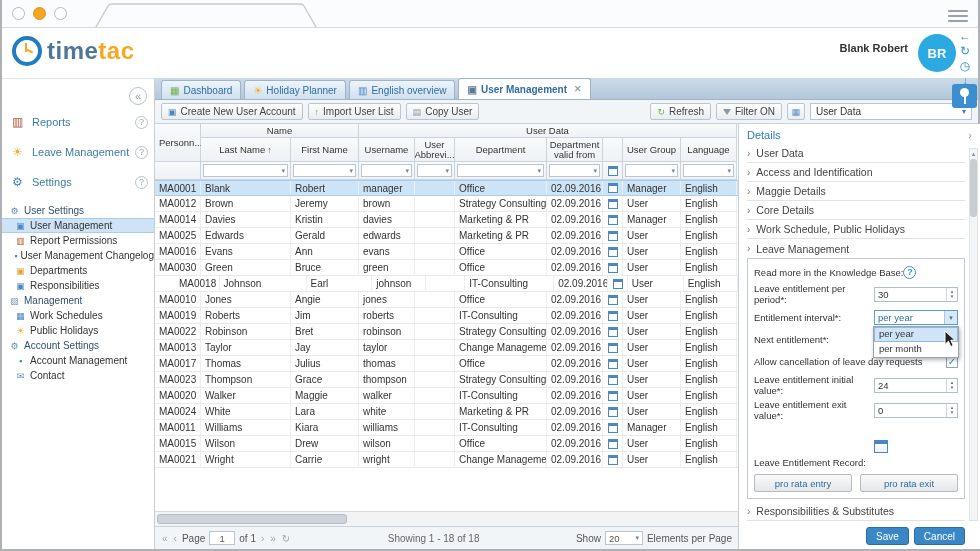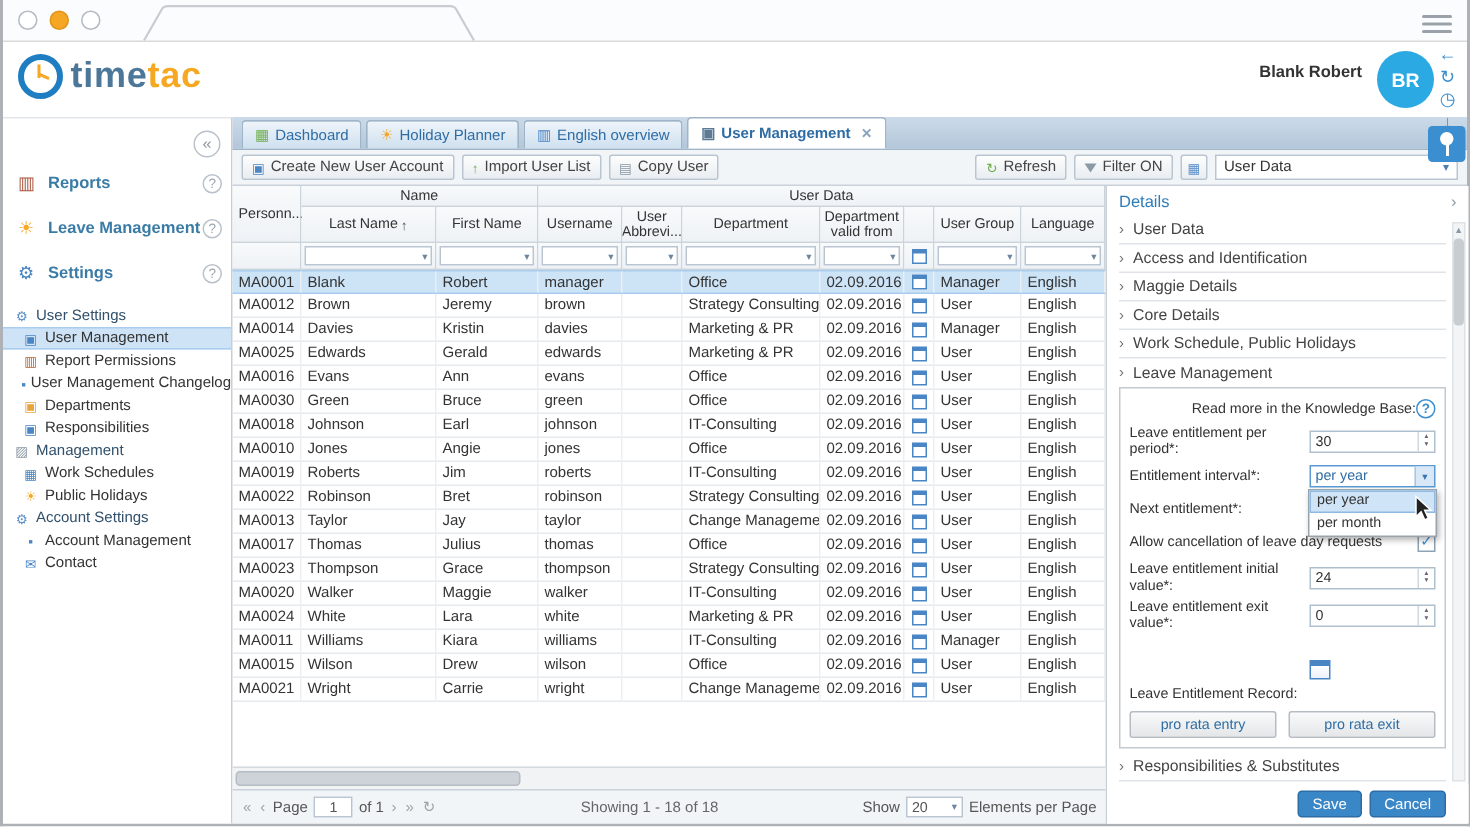--- a/index.html
+++ b/index.html
@@ -36,21 +36,21 @@
   .pin-button { position: absolute; right: 1px; top: 84px; width: 25px; height: 24px; background: #3b8fd0; border-radius: 3px; z-index: 30; cursor: pointer; }
   .pin-button:before { content: ""; position: absolute; left: 8px; top: 4px; width: 9px; height: 9px; border-radius: 50%; background: #fff; }
   .pin-button:after { content: ""; position: absolute; left: 12px; top: 12px; width: 2px; height: 8px; background: #fff; }
 
   
   .sidebar { position: absolute; top: 78px; left: 0; width: 153px; bottom: 0; background: #fff; border-right: 1px solid #c9ced3; border-top: 1px solid #e2e6ea; }
   .collapse-btn { position: absolute; top: 8px; right: 7px; width: 18px; height: 18px; border: 1px solid #b9c2ca; border-radius: 50%; color: #8a97a3; font-size: 11px; line-height: 16px; text-align: center; cursor: pointer; background: #fff; }
   .side-nav { margin-top: 28px; }
   .nav-item { display: flex; align-items: center; height: 30px; padding: 0 6px 0 10px; cursor: pointer; }
   .nav-icon { width: 15px; font-size: 12px; margin-right: 5px; }
-  .nav-label { flex: 1; font-size: 11px; font-weight: bold; color: #3b7ca6; }
+  .nav-label { flex: 1; font-size: 11px; font-weight: normal; color: #3b7ca6; }
   .help-circle { width: 13px; height: 13px; border: 1px solid #b9c2ca; border-radius: 50%; color: #9aa5ae; font-size: 9px; line-height: 11px; text-align: center; }
   .side-tree { margin-top: 6px; }
   .tree-item { display: flex; align-items: center; height: 15px; padding-left: 12px; font-size: 10px; color: #333; cursor: pointer; white-space: nowrap; }
   .tree-item.group { padding-left: 6px; color: #30506b; }
   .tree-item.selected { background: #cfe3f6; border-top: 1px solid #a9cdee; border-bottom: 1px solid #a9cdee; }
   .ti-icon { width: 13px; font-size: 9px; margin-right: 3px; text-align: center; }
 
   
   .workarea { position: absolute; top: 78px; left: 153px; right: 0; bottom: 0; display: flex; flex-direction: column; }
   .tabstrip { height: 22px; background: linear-gradient(#ccdbe9, #b3c7da); border-bottom: 1px solid #9fb4c7; display: flex; align-items: flex-end; padding-left: 6px; gap: 3px; }
@@ -106,21 +106,21 @@
   .dp-title { color: #2e7cb8; font-size: 11px; }
   .dp-chevron { color: #8a97a3; font-size: 11px; cursor: pointer; }
   .dp-scrollbar { position: absolute; right: 2px; top: 24px; bottom: 28px; width: 9px; background: #f3f4f6; border: 1px solid #e0e3e6; display: flex; flex-direction: column; align-items: center; }
   .dp-scroll-up { font-size: 7px; color: #8a97a3; line-height: 9px; cursor: pointer; }
   .dp-thumb { width: 7px; height: 58px; background: #c8cdd2; border-radius: 3px; margin-top: 1px; cursor: pointer; }
   .dp-body { margin: 0 15px 0 8px; }
   .sec-row { display: flex; align-items: center; gap: 6px; height: 19px; border-bottom: 1px solid #e0e4e8; font-size: 10.5px; color: #444; cursor: pointer; }
   .sec-chev { color: #777; font-size: 10px; }
   .leave-title { border-bottom: none; }
   .leave-box { border: 1px solid #c3c9cf; padding: 5px 6px 6px; margin: 0 0 3px; position: relative; }
-  .kb-row { display: flex; align-items: center; justify-content: flex-end; min-height: 16px; }
+  .kb-row { display: flex; align-items: center; justify-content: flex-start; min-height: 16px; }
   .kb-label { font-size: 9.5px; color: #333; }
   .kb-help { width: 13px; height: 13px; border: 1px solid #3b8fd0; border-radius: 50%; color: #3b8fd0; font-size: 9px; font-weight: bold; line-height: 11px; text-align: center; cursor: pointer; }
   .fr { display: flex; justify-content: space-between; align-items: center; margin: 3px 0; min-height: 19px; }
   .fr .lbl { width: 120px; font-size: 9.5px; color: #333; line-height: 11px; }
   .ctrl { width: 84px; position: relative; }
   .spin { display: flex; height: 15px; border: 1px solid #b0bfcd; background: #fff; }
   .spin .val { flex: 1; font-size: 9.5px; padding-left: 3px; line-height: 13px; overflow: hidden; }
   .spin .arrows { width: 11px; border-left: 1px solid #cfd8e0; display: flex; flex-direction: column; align-items: center; justify-content: center; font-size: 5px; color: #667; line-height: 5px; cursor: pointer; }
   .sel { display: flex; height: 15px; border: 1px solid #5b9bd5; background: #fff; cursor: pointer; }
   .sel .val { flex: 1; font-size: 9.5px; padding-left: 3px; line-height: 13px; color: #2e6da4; }
@@ -468,21 +468,21 @@
               <div class="cell" style="width: 40px;"></div>
               <div class="cell" style="width: 92px;">Office</div>
               <div class="cell" style="width: 56px;">02.09.2016</div>
               <div class="cell center" style="width: 20px;">
                 <span class="cal"></span>
               </div>
               <div class="cell" style="width: 58px;">User</div>
               <div class="cell" style="width: 56px;">English</div>
             </div>
             <div class="trow">
-              <div class="cell" style="width: 46px;">MA0018</div>
+              <div class="cell" style="width: 46px; margin-left: 20px;">MA0018</div>
               <div class="cell" style="width: 90px;">Johnson</div>
               <div class="cell" style="width: 68px;">Earl</div>
               <div class="cell" style="width: 56px;">johnson</div>
               <div class="cell" style="width: 40px;"></div>
               <div class="cell" style="width: 92px;">IT-Consulting</div>
               <div class="cell" style="width: 56px;">02.09.2016</div>
               <div class="cell center" style="width: 20px;">
                 <span class="cal"></span>
               </div>
               <div class="cell" style="width: 58px;">User</div>

